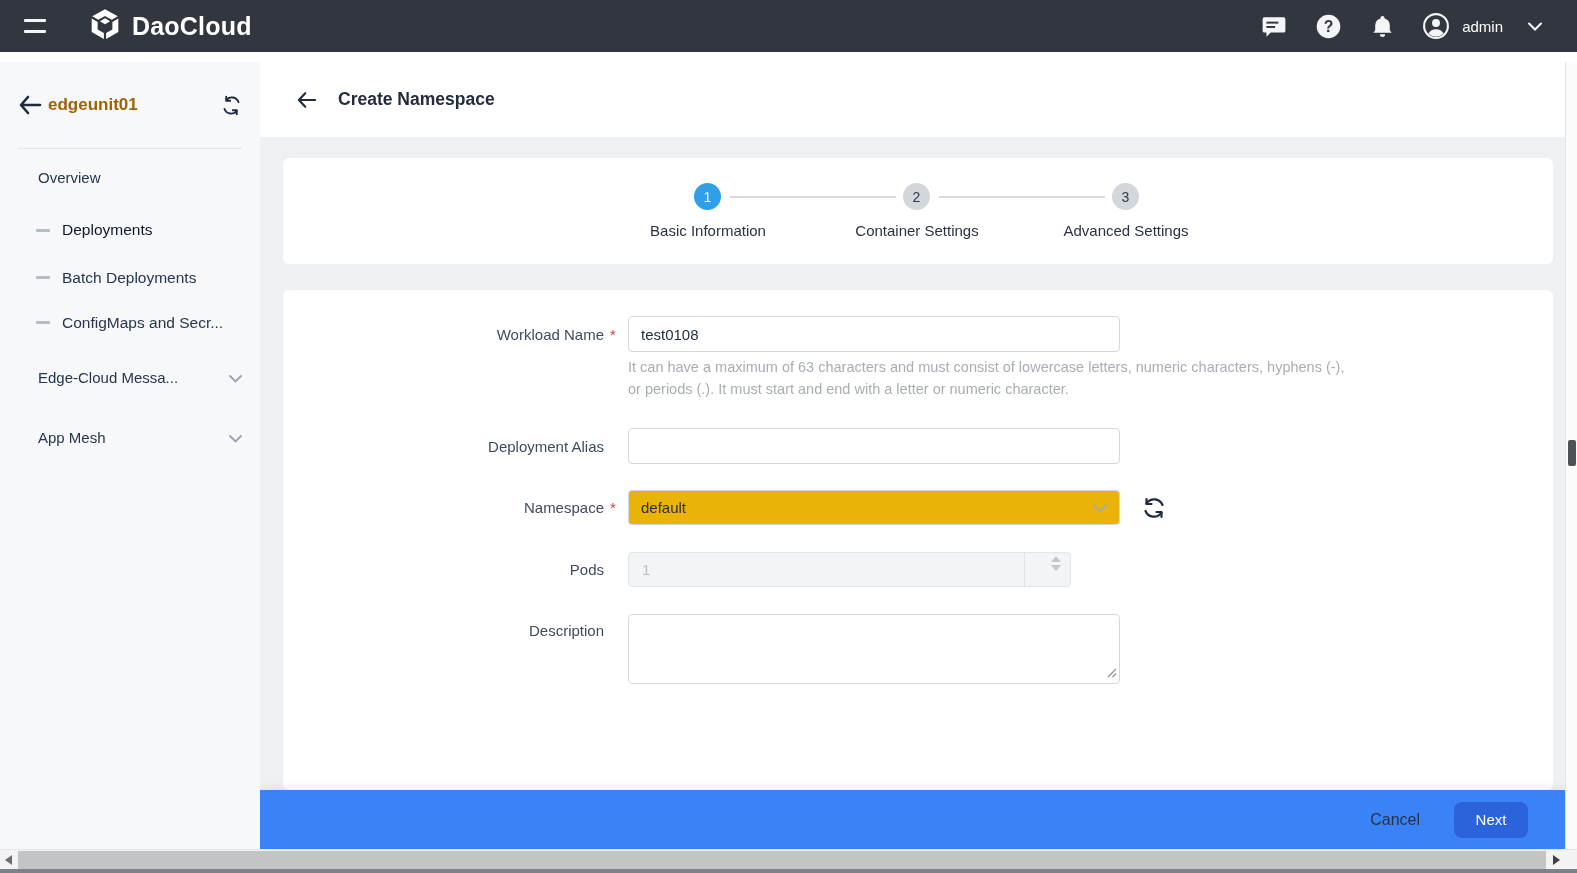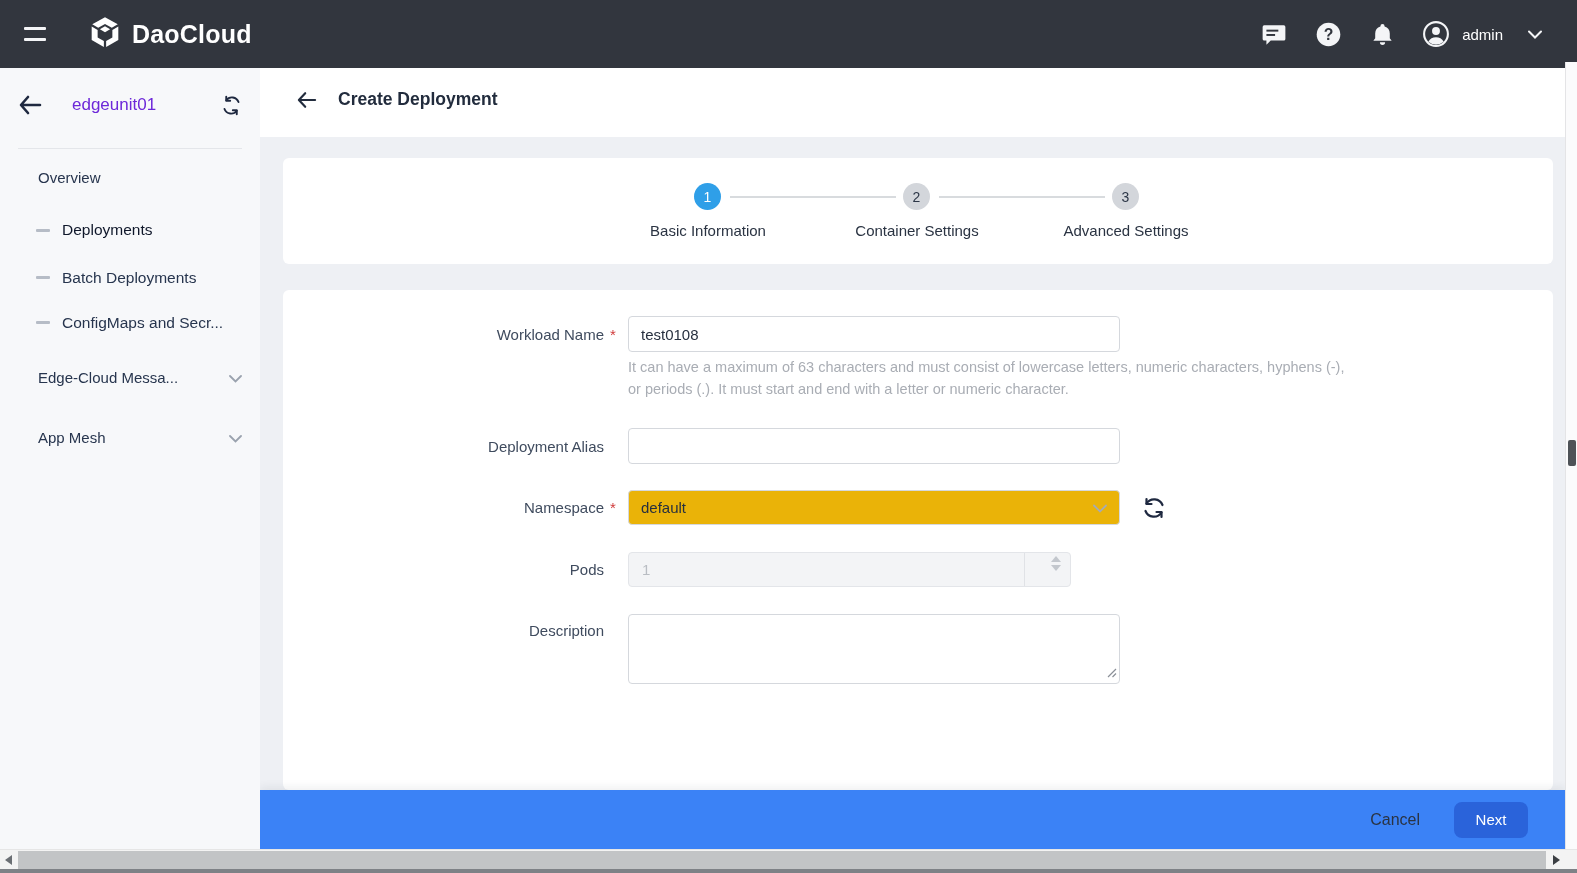--- a/index.html
+++ b/index.html
@@ -1,37 +1,37 @@
 <!DOCTYPE html>
 <html><head>
 <meta charset="utf-8">
 <style>
   * { box-sizing: border-box; margin: 0; padding: 0; }
   html,body { width:1577px; height:873px; overflow:hidden; }
   body { font-family:"Liberation Sans", sans-serif; background:#fff; position:relative; }
 
   
-  .topbar { position:absolute; left:0; top:0; width:1577px; height:68px; background:#32363e;
+  .topbar { position:absolute; left:0; top:0; width:1577px; height:52px; background:#32363e;
             display:flex; align-items:center; z-index:30; }
   .hamburger { width:46px; height:40px; margin-left:14px; display:flex; flex-direction:column;
                justify-content:center; gap:8px; cursor:pointer; padding-left:10px; }
   .hamburger span { display:block; width:22px; height:3px; background:#f4f5f7; border-radius:1px; }
   .brand { display:flex; align-items:center; gap:10px; margin-left:28px; }
   .brand-text { color:#fff; font-size:25px; font-weight:700; letter-spacing:0.2px; }
   .topbar-right { margin-left:auto; display:flex; align-items:center; margin-right:28px; }
   .tb-icon { width:28px; height:28px; display:flex; align-items:center; justify-content:center;
              margin-left:26px; cursor:pointer; }
   .user-name { color:#fff; font-size:15px; margin-left:12px; }
   .user-chev { margin-left:18px; }
 
   
   .sidebar { position:absolute; left:0; top:62px; width:260px; bottom:24px; background:#f7f8fa; z-index:10; }
   .sb-head { height:86px; display:flex; align-items:center; padding:0 18px; }
   .sb-back { cursor:pointer; display:flex; align-items:center; }
-  .sb-cluster { margin-left:30px; font-size:17px; font-weight:400; color:#6d28d9; }
+  .sb-cluster { margin-left:6px; font-size:17px; font-weight:700; color:#a16207; }
   .sb-switch { margin-left:auto; cursor:pointer; display:flex; align-items:center; }
   .sb-divider { border-top:1px solid #e4e6ea; margin:0 18px; }
   .nav-item { display:flex; align-items:center; padding:0 18px 0 38px; font-size:15px;
               color:#27354e; cursor:pointer; }
   .nav-item .chev { margin-left:auto; }
   .nav-item.active { background:#e8ecf2; color:#3a7bd5; }
   .sub-item { display:flex; align-items:center; padding-left:36px; font-size:15.5px;
               color:#27354e; cursor:pointer; }
   .sub-dash { width:14px; height:3px; background:#b6bcc6; border-radius:1px; margin-right:12px; }
   .sub-item.active-link { color:#0f172a; }
@@ -212,21 +212,21 @@
   </div>
 </div>
 
 <div class="main">
   <div class="page-header">
     <span class="ph-back">
       <svg width="22" height="18" viewBox="0 0 24 20">
           <path d="M10 2.5 L3 10 L10 17.5 M3.5 10 H21" fill="none" stroke="#222c3d" stroke-width="2.4" stroke-linecap="round" stroke-linejoin="round"></path>
         </svg>
     </span>
-    <span class="page-title">Create Deployment</span>
+    <span class="page-title">Create Namespace</span>
   </div>
 
   <div class="content">
 
     <div class="card card-stepper">
       <div class="step-circle active" style="left:411px;">1</div>
       <div class="step-line" style="left:447px; width:166px;"></div>
       <div class="step-circle pending" style="left:620px;">2</div>
       <div class="step-line" style="left:656px; width:166px;"></div>
       <div class="step-circle pending" style="left:829px;">3</div>

